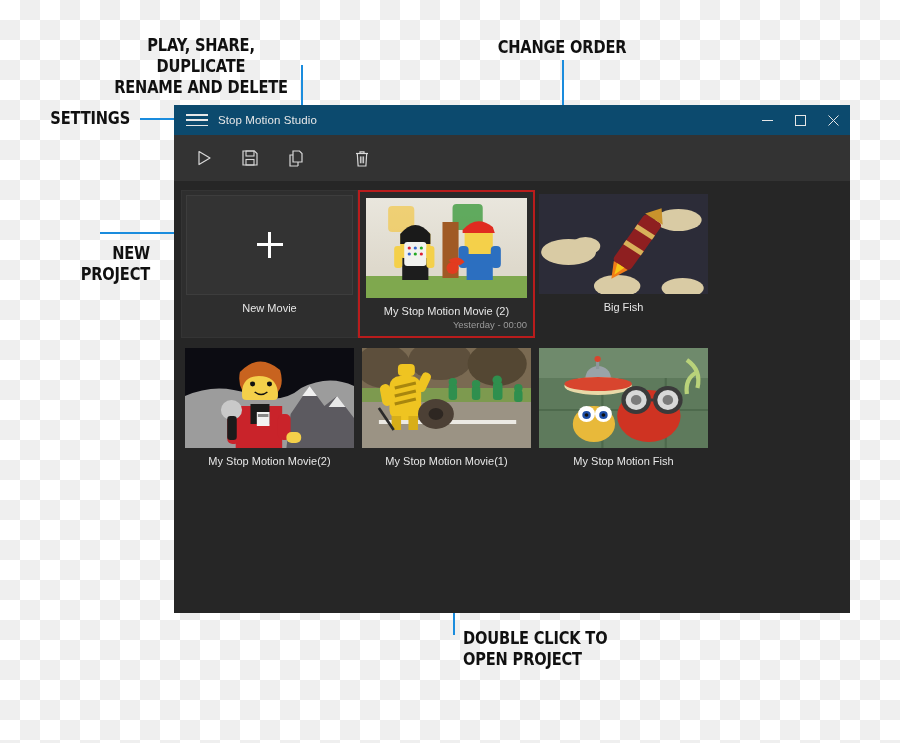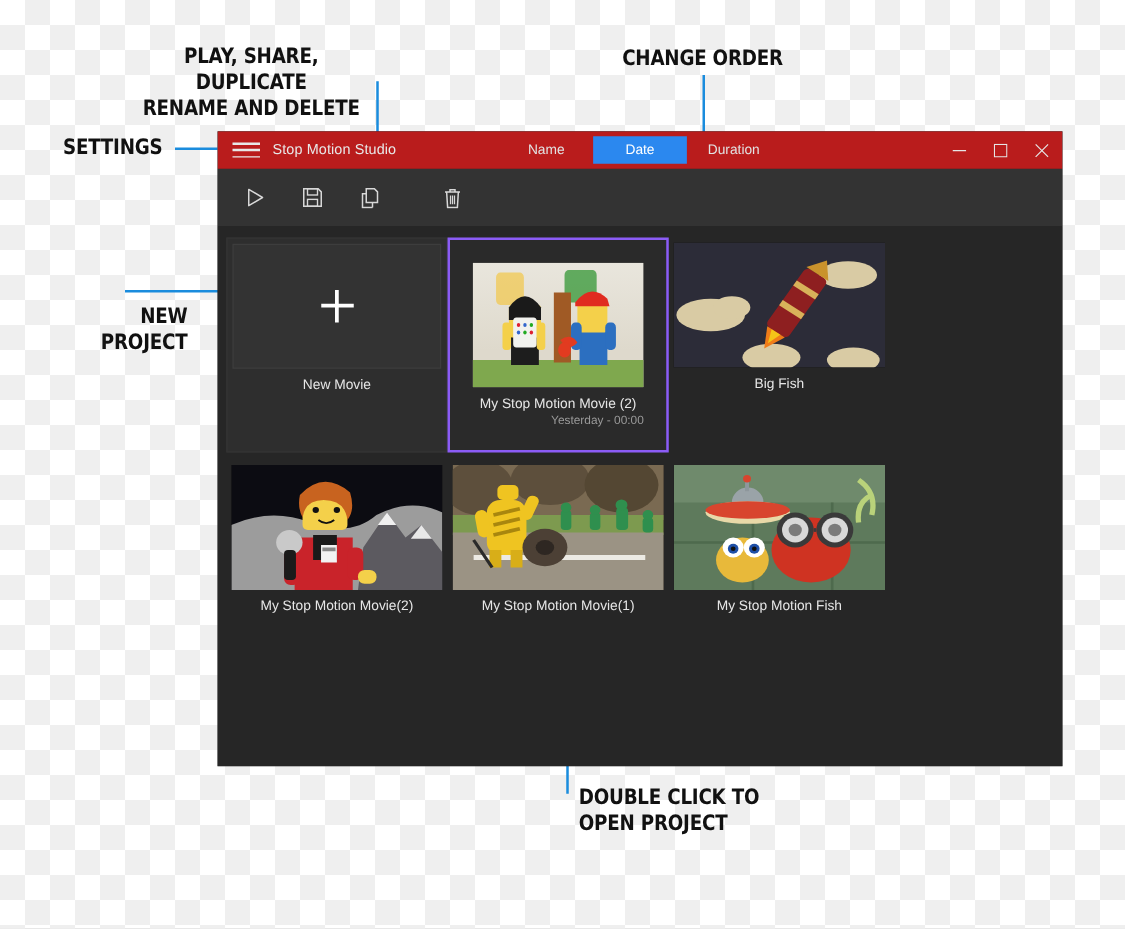--- a/index.html
+++ b/index.html
@@ -54,21 +54,21 @@
     top: 105px;
     width: 676px;
     height: 508px;
     background: #262626;
     overflow: hidden;
   }
 
   .titlebar {
     position: relative;
     height: 30px;
-    background: #b91c1c;
+    background: #0c4a6e;
     display: flex;
     align-items: center;
   }
 
   .hamburger {
     width: 22px;
     height: 16px;
     margin-left: 12px;
     margin-right: 10px;
     display: flex;
@@ -155,22 +155,22 @@
 
   .card {
     width: 177px;
     margin-right: 0px;
     margin-bottom: 6px;
     padding: 4px;
     position: relative;
     cursor: pointer;
   }
   .card.selected {
-    border: 2px solid #8b5cf6;
-    padding: 18px;
+    border: 2px solid #b91c1c;
+    padding: 6px;
     background: #2a2a2a;
   }
 
   .thumb {
     width: 100%;
     height: 100px;
     position: relative;
     overflow: hidden;
     background: #1b1b1b;
   }
@@ -240,25 +240,20 @@
     <div class="titlebar">
 
       <div class="hamburger">
         <i></i>
           <i></i>
           <i></i>
       </div>
 
       <div class="app-title">Stop Motion Studio</div>
 
-      <div class="sort-tabs">
-        <div class="sort-tab">Name</div>
-        <div class="sort-tab active">Date</div>
-        <div class="sort-tab">Duration</div>
-      </div>
 
       <div class="wincontrols">
         <div class="wc">
           <svg width="11" height="11" viewBox="0 0 11 11">
             <line x1="0" y1="5.5" x2="11" y2="5.5" stroke="#e6e6e6" stroke-width="1"></line>
           </svg>
         </div>
         <div class="wc">
           <svg width="11" height="11" viewBox="0 0 11 11">
             <rect x="0.5" y="0.5" width="10" height="10" fill="none" stroke="#e6e6e6" stroke-width="1"></rect>

